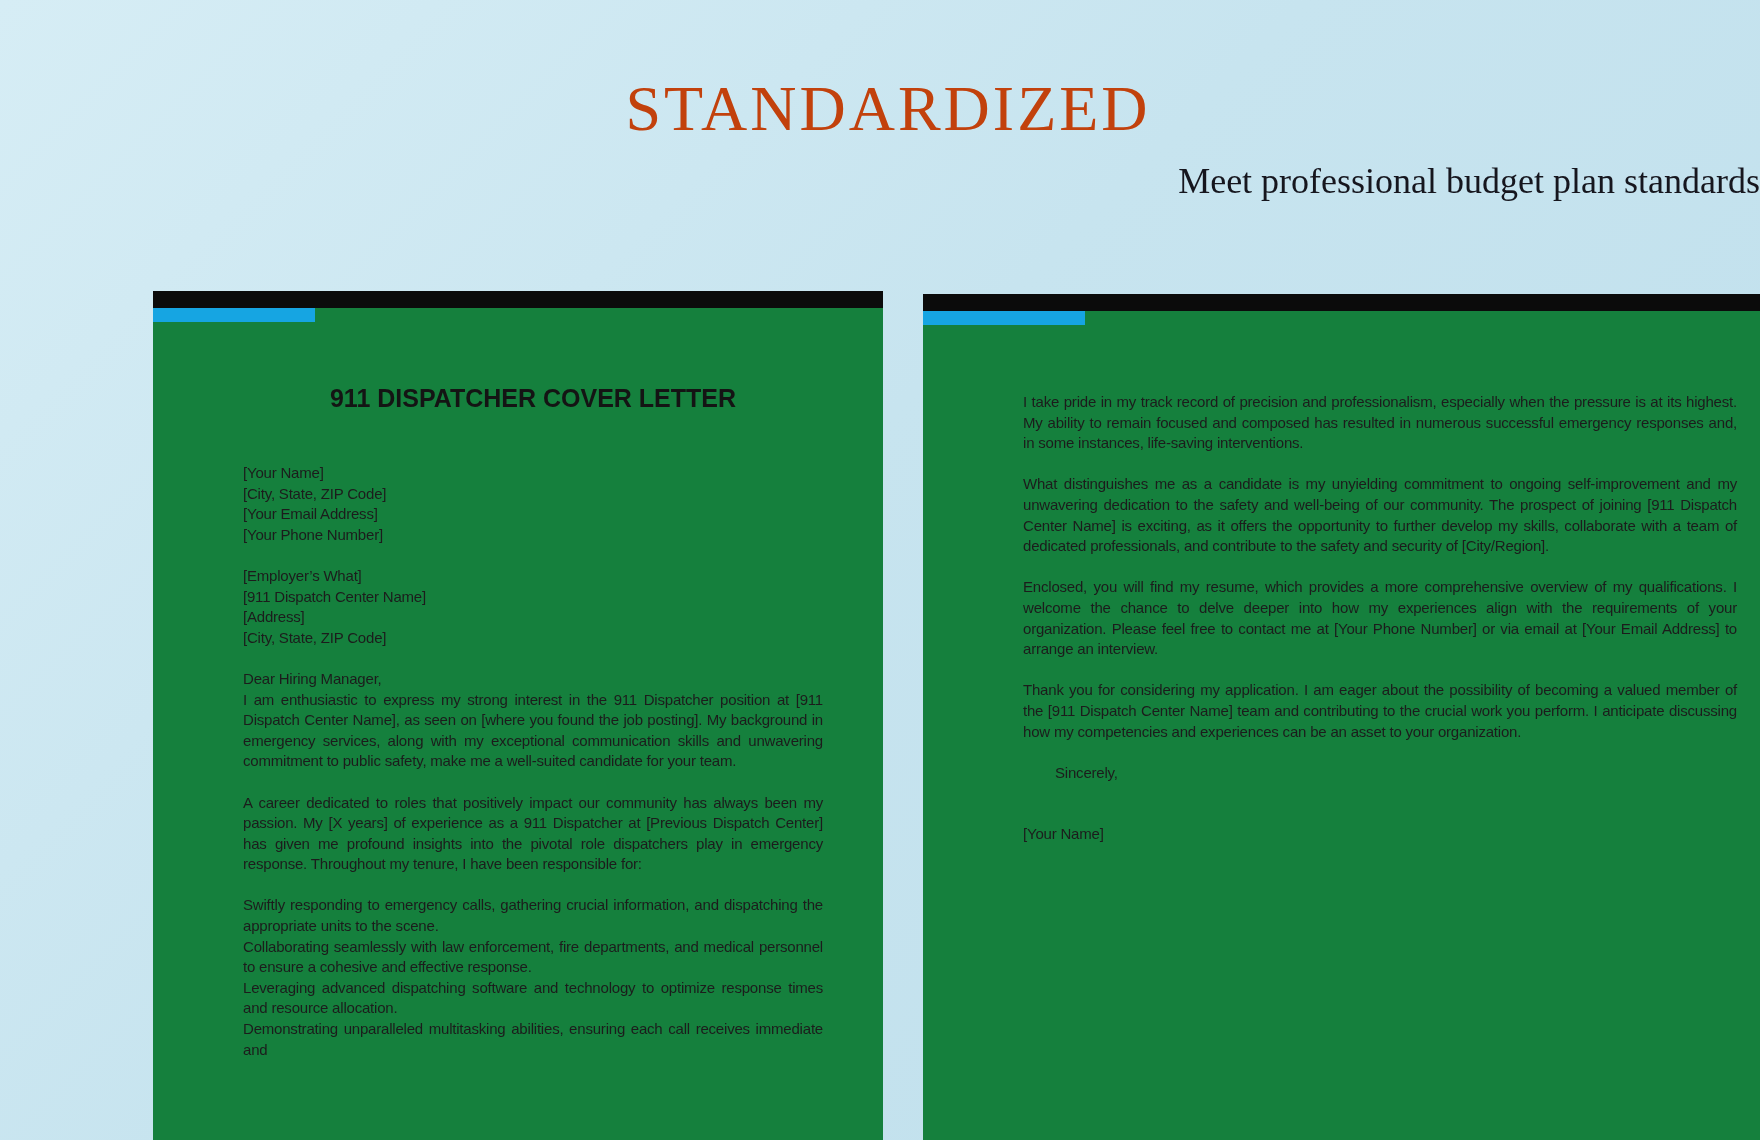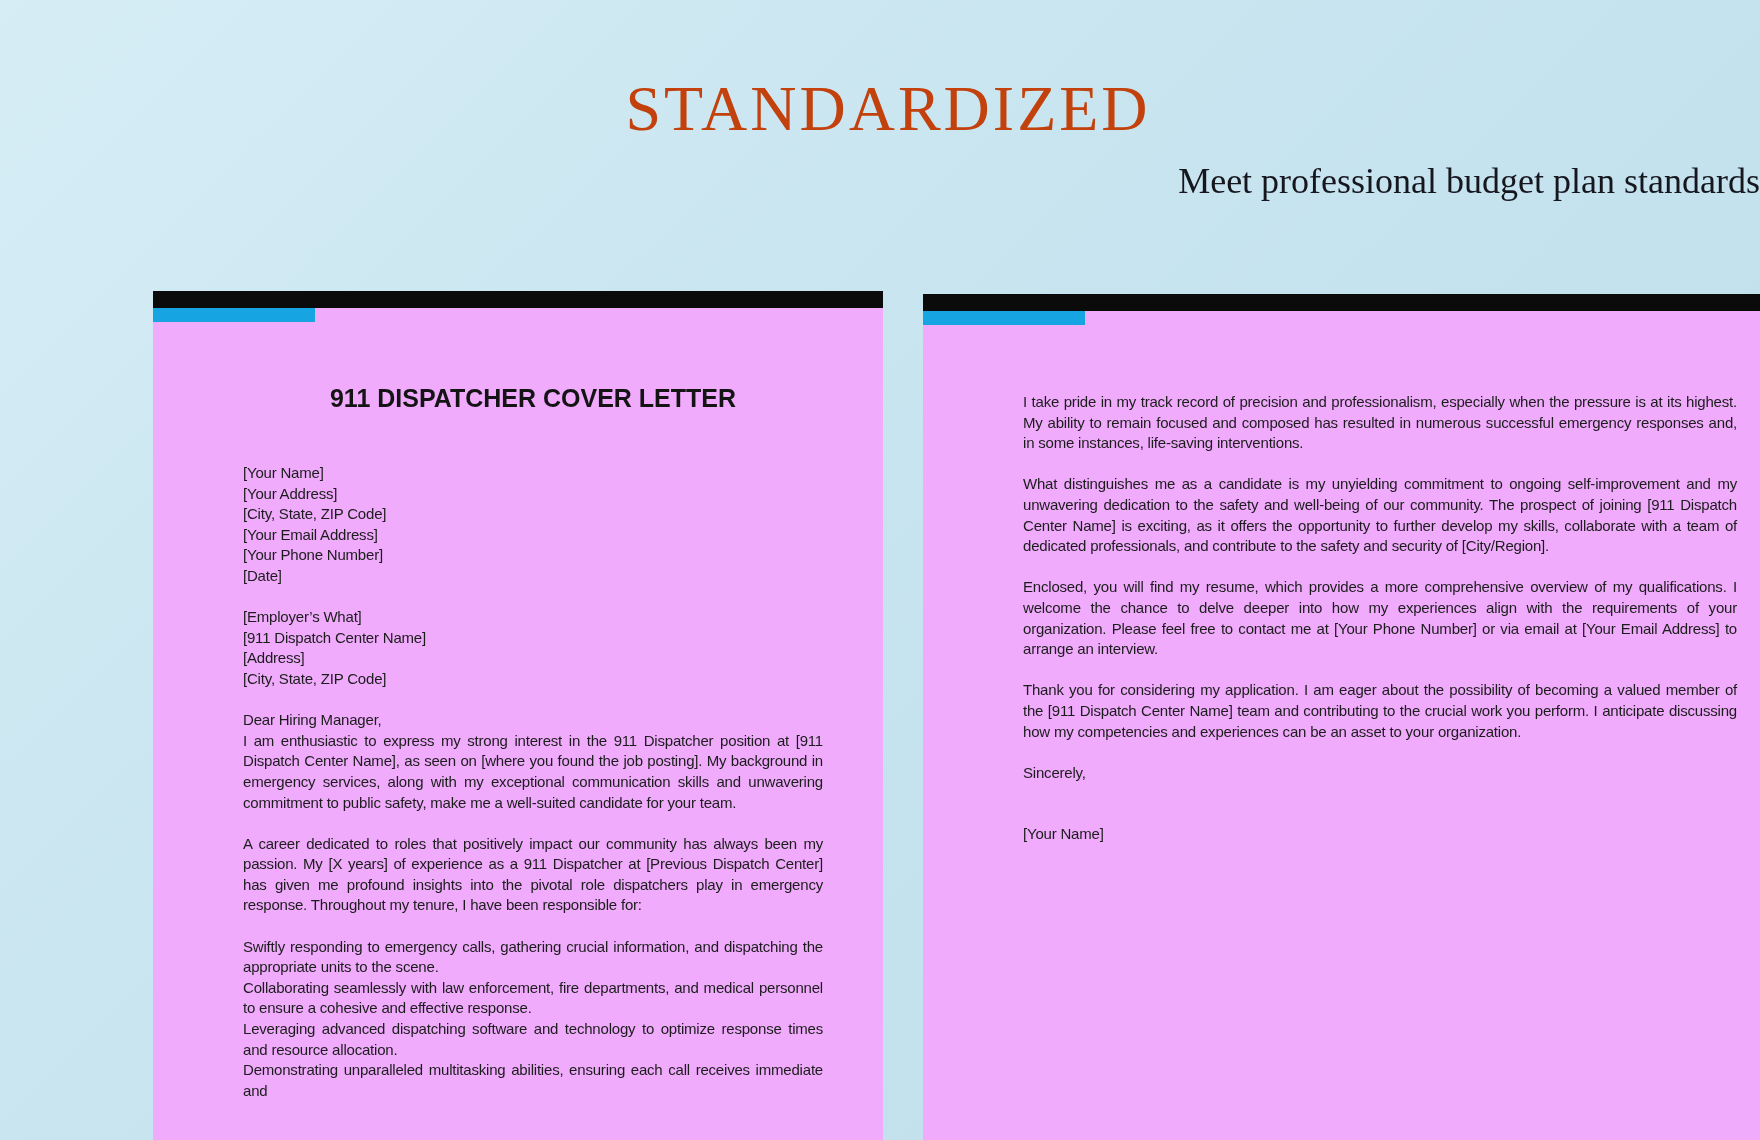--- a/index.html
+++ b/index.html
@@ -12,62 +12,60 @@
     position:absolute;top:72px;left:0;width:100%;text-align:center;
     font-family:"Liberation Serif","DejaVu Serif",serif;
     font-size:64px;letter-spacing:3px;color:#c2410c;font-weight:500;margin-left:8px;
   }
   .tagline{
     position:absolute;top:160px;left:0;width:100%;text-align:right;
     font-family:"Liberation Serif","DejaVu Serif",serif;
     font-size:36px;color:#16161e;
   }
   .page{
-    position:absolute;background:#f0abfc;
+    position:absolute;background:#15803d;
   }
   .page.left{left:153px;top:291px;width:730px;height:849px;}
   .page.right{left:923px;top:294px;width:852px;height:846px;}
   .bar-black{height:17px;width:100%;background:#0b0b0b;}
   .bar-blue{height:14px;width:162px;background:#16a5e2;}
   .content{
     color:#1c1c1c;font-size:15px;line-height:20.6px;letter-spacing:-0.2px;
   }
   .page.left .content{padding:0 60px 0 90px;}
   .page.right .content{padding:67px 38px 0 100px;}
   .letter-title{
     margin-top:62px;text-align:center;font-weight:bold;font-size:25px;
     letter-spacing:0;color:#141414;line-height:29px;
   }
   .block{margin-top:20.6px;}
   .sender{margin-top:50px;}
   .para{text-align:justify;margin:0 0 20.6px 0;}
   .duty{text-align:justify;}
   .line{white-space:nowrap;}
-  .closing-block{margin-top:20.6px;}
+  .closing-block{margin-top:20.6px;margin-left:32px;}
   .signature-block{margin-top:41.2px;}
 </style>
 </head>
 <body>
 
 <div class="brand">STANDARDIZED</div>
 <div class="tagline">Meet professional budget plan standards</div>
 
 <div class="page left">
   <div class="bar-black"></div>
   <div class="bar-blue"></div>
   <div class="content">
     <div class="letter-title">911 DISPATCHER COVER LETTER</div>
 
     <div class="block sender">
       <div class="line">[Your Name]</div>
-      <div class="line">[Your Address]</div>
       <div class="line">[City, State, ZIP Code]</div>
       <div class="line">[Your Email Address]</div>
       <div class="line">[Your Phone Number]</div>
-      <div class="line">[Date]</div>
     </div>
 
     <div class="block">
       <div class="line">[Employer’s What]</div>
       <div class="line">[911 Dispatch Center Name]</div>
       <div class="line">[Address]</div>
       <div class="line">[City, State, ZIP Code]</div>
     </div>
 
     <div class="block">Dear Hiring Manager,</div>

